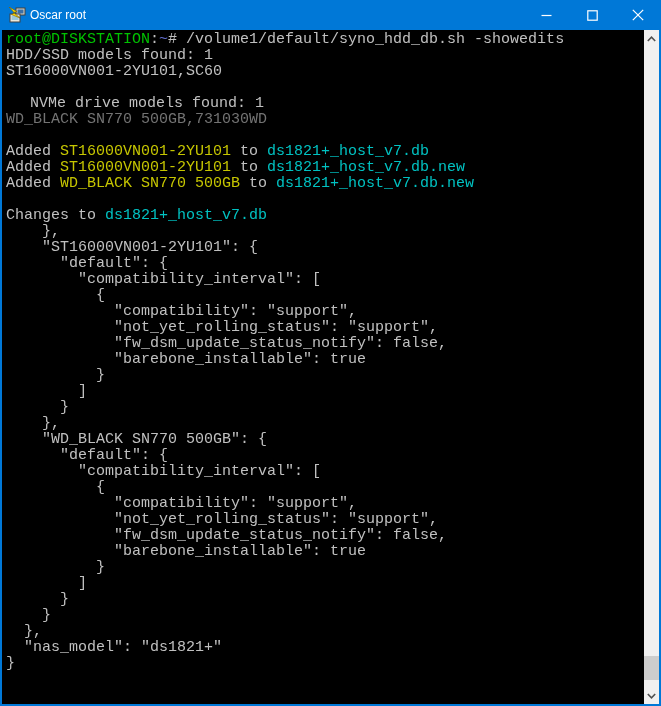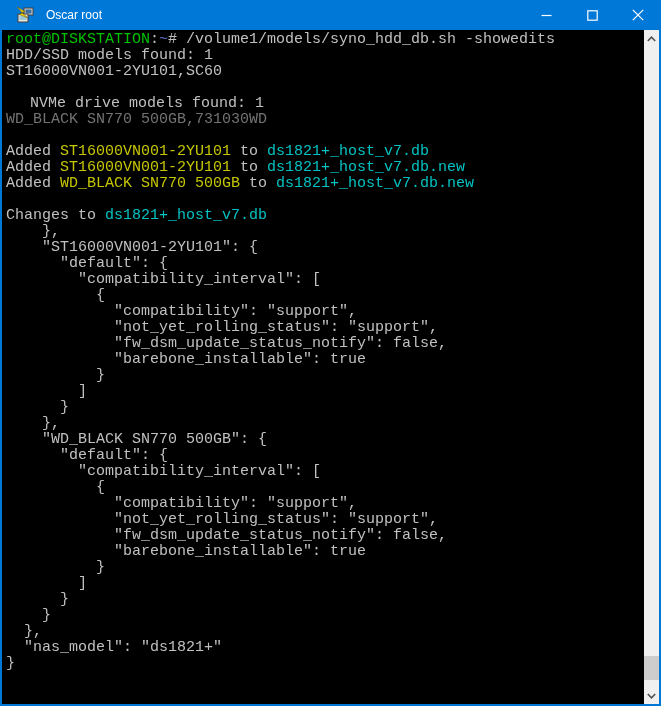--- a/index.html
+++ b/index.html
@@ -13,21 +13,21 @@
   }
 
   
   .titlebar {
     height: 30px; flex: 0 0 30px;
     background: var(--titlebar, #0078D7);
     display: flex; align-items: center;
   }
   .titlebar-left {
     display: flex; align-items: center;
-    padding-left: 16px; gap: 12px; flex: 1 1 auto;
+    padding-left: 8px; gap: 4px; flex: 1 1 auto;
     overflow: hidden;
   }
   .app-icon { width: 18px; height: 17px; flex: 0 0 18px; }
   .window-title {
     color: var(--title_text, #fff);
     font-size: 12px; line-height: 30px;
     white-space: nowrap;
   }
   .titlebar-buttons { display: flex; flex: 0 0 auto; height: 30px; }
   .tb-btn {
@@ -109,21 +109,21 @@
         <svg width="12" height="12" viewBox="0 0 12 12">
           <line x1="0.8" y1="0.8" x2="11.2" y2="11.2" stroke="#fff" stroke-width="1.2"></line>
           <line x1="11.2" y1="0.8" x2="0.8" y2="11.2" stroke="#fff" stroke-width="1.2"></line>
         </svg>
       </div>
     </div>
   </div>
 
   <div class="window-body">
     <div class="terminal">
-        <div class="term-line"><span style="color: rgb(0, 194, 0); margin-top: 40px;">root@DISKSTATION</span><span style="color: rgb(192, 192, 192);">:</span><span style="color: rgb(100, 112, 212);">~</span><span style="color: rgb(192, 192, 192);"># /volume1/models/syno_hdd_db.sh -showedits</span></div>
+        <div class="term-line"><span style="color: rgb(0, 194, 0); margin-top: 40px;">root@DISKSTATION</span><span style="color: rgb(192, 192, 192);">:</span><span style="color: rgb(100, 112, 212);">~</span><span style="color: rgb(192, 192, 192);"># /volume1/default/syno_hdd_db.sh -showedits</span></div>
         <div class="term-line"><span style="color: rgb(192, 192, 192);">HDD/SSD models found: 1</span></div>
         <div class="term-line"><span style="color: rgb(192, 192, 192);">ST16000VN001-2YU101,SC60</span></div>
         <div class="term-line"></div>
         <div class="term-line"><span style="color: rgb(192, 192, 192); margin-left: 24px;">NVMe drive models found: 1</span></div>
         <div class="term-line"><span style="color: #737373;">WD_BLACK SN770 500GB,731030WD</span></div>
         <div class="term-line"></div>
         <div class="term-line"><span style="color: rgb(192, 192, 192);">Added </span><span style="color: rgb(198, 198, 0);">ST16000VN001-2YU101</span><span style="color: rgb(192, 192, 192);"> to </span><span style="color: rgb(0, 194, 194);">ds1821+_host_v7.db</span></div>
         <div class="term-line"><span style="color: rgb(192, 192, 192);">Added </span><span style="color: rgb(198, 198, 0);">ST16000VN001-2YU101</span><span style="color: rgb(192, 192, 192);"> to </span><span style="color: rgb(0, 194, 194);">ds1821+_host_v7.db.new</span></div>
         <div class="term-line"><span style="color: rgb(192, 192, 192);">Added </span><span style="color: rgb(198, 198, 0);">WD_BLACK SN770 500GB</span><span style="color: rgb(192, 192, 192);"> to </span><span style="color: rgb(0, 194, 194);">ds1821+_host_v7.db.new</span></div>
         <div class="term-line"></div>

